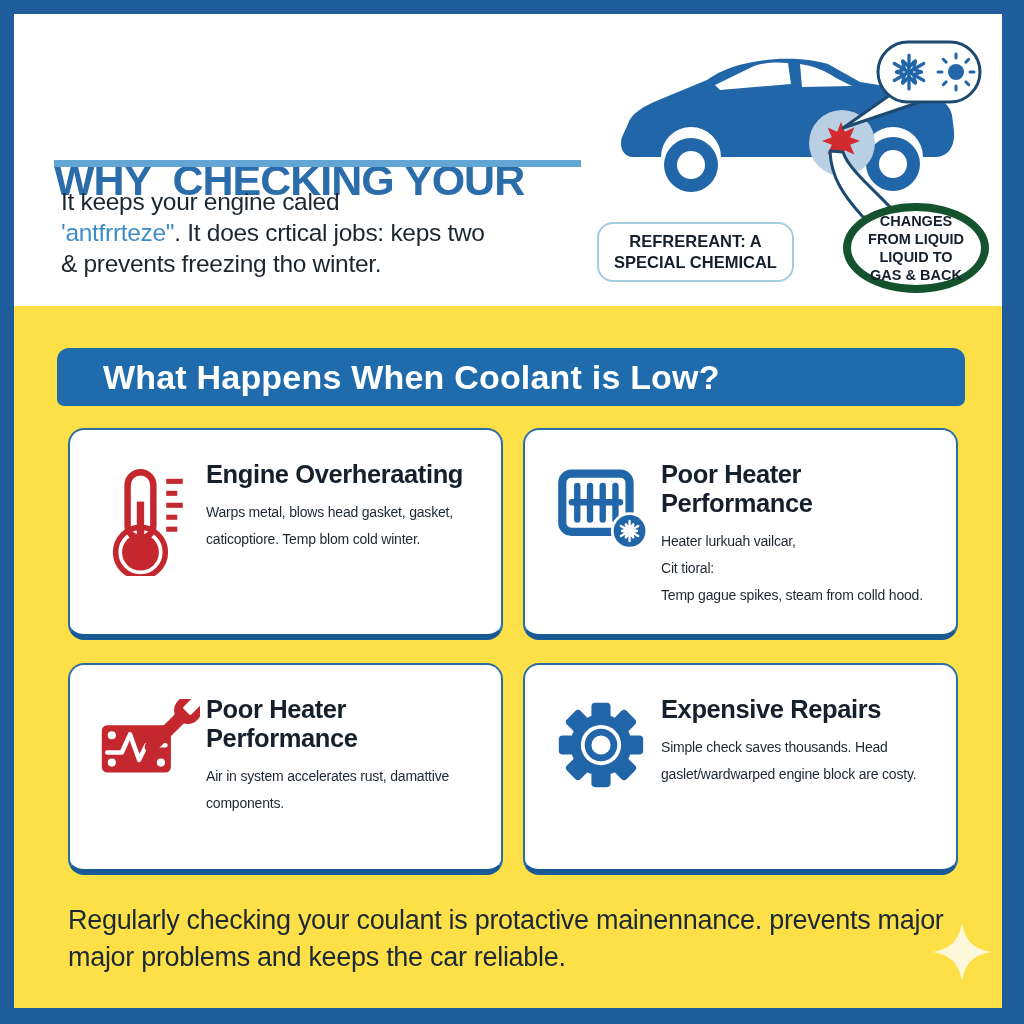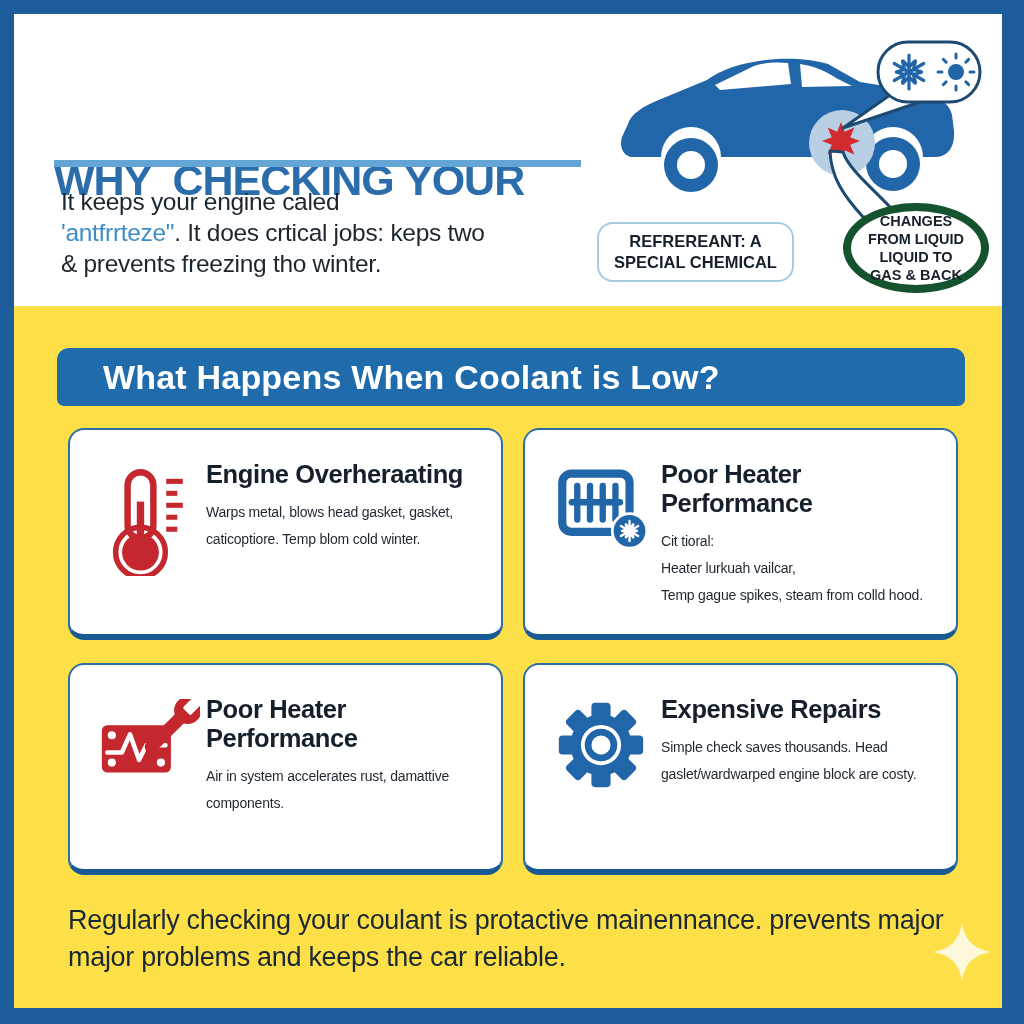--- a/index.html
+++ b/index.html
@@ -191,22 +191,22 @@
                     <line x1="86" y1="66" x2="82" y2="70"></line>
                     <line x1="78" y1="80" x2="82" y2="76"></line>
                     <line x1="86" y1="80" x2="82" y2="76"></line>
                   </g>
               </g>
             </svg>
           </div>
           <div class="card-text">
             <h3>Poor Heater Performance</h3>
             <div class="card-body">
+              <div>Heater lurkuah vailcar,</div>
               <div>Cit tioral:</div>
-              <div>Heater lurkuah vailcar,</div>
               <div>Temp gague spikes, steam from colld hood.</div>
             </div>
           </div>
         </div>
 
         <div class="card">
           <div class="card-icon-wrap">
             <svg width="100" height="88" viewBox="0 0 110 95">
               <rect x="2" y="28" width="76" height="52" rx="6" fill="#c4272e"></rect>
               <g fill="#ffffff">

